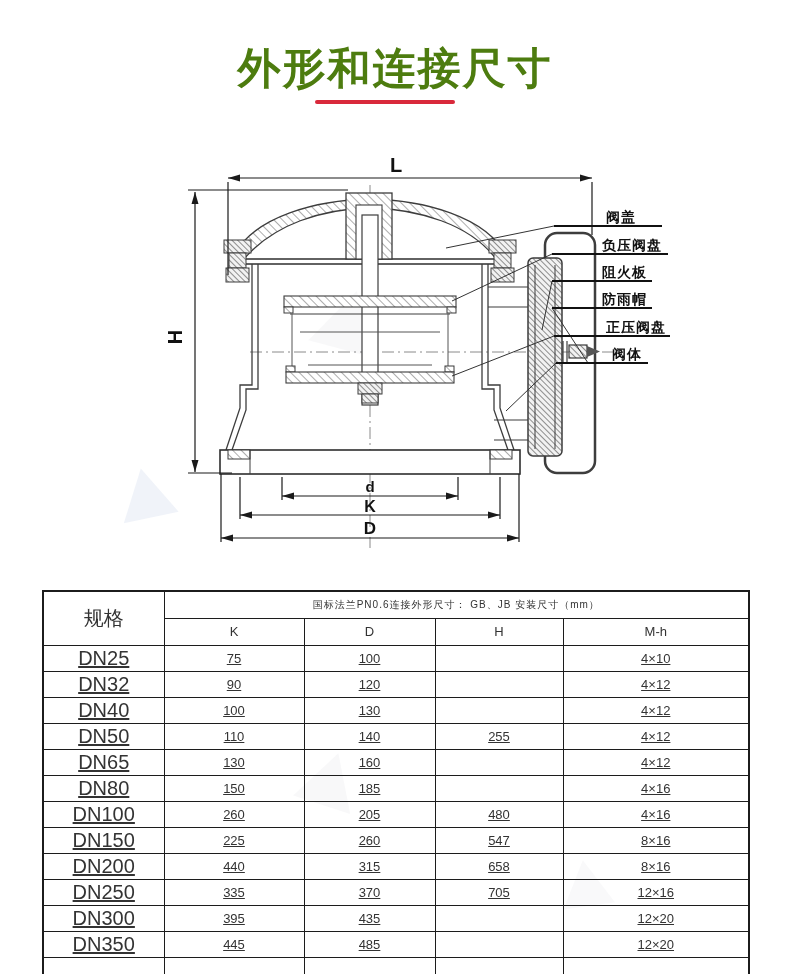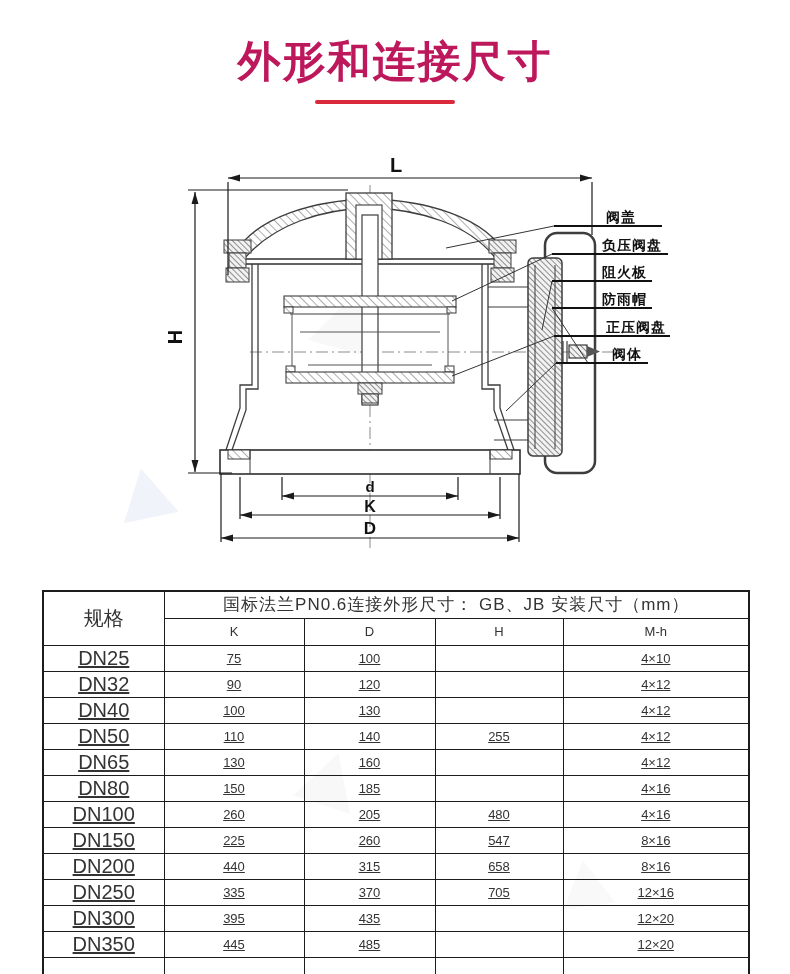--- a/index.html
+++ b/index.html
@@ -4,22 +4,22 @@
 <style>
   html,body{margin:0;padding:0;background:#888;}
   .page{
     position:relative; width:790px; height:974px; margin:0 auto;
     background:#ffffff; overflow:hidden;
     font-family:"Liberation Sans", sans-serif; color:#222;
   }
   
   .title-wrap{position:absolute; top:34px; left:0; width:790px; text-align:center;}
   .title{
-    font-size:43px; font-weight:900; letter-spacing:2px; color:#be185d;
-    margin:4px; line-height:1.1;
+    font-size:43px; font-weight:900; letter-spacing:2px; color:#4d7c0f;
+    margin:11px; line-height:1.1;
   }
   .title-underline{
     position:absolute; top:100px; left:315px; width:140px; height:4px;
     border-radius:2px;
   }
   
   .drawing{position:absolute; top:115px; left:0;}
   .drawing text{font-family:"Liberation Sans", sans-serif;}
   .dimtext{font-weight:bold; fill:#111;}
   .partlabel{font-weight:bold; font-size:14px; fill:#111; letter-spacing:1px;}
@@ -36,21 +36,21 @@
     font-size:13px; color:#333;
   }
   table.dims th, table.dims td{
     border:1px solid #1c1c1c; text-align:center; vertical-align:middle;
     padding:0; font-weight:normal; overflow:hidden; white-space:nowrap;
   }
   table.dims{border:2px solid #1c1c1c;}
   table.dims thead tr{height:27px;}
   table.dims tbody tr{height:26px;text-decoration:underline;}
   .spec-col{font-size:20px;}
-  .group-hdr{font-size:17px; letter-spacing:1px;margin-left:31px;}
+  .group-hdr{font-size:10px; letter-spacing:1px;margin-left:31px;}
 </style>
 </head>
 <body>
 
 <div class="page">
 
   <div class="wm wm1"></div>
   <div class="wm wm2"></div>
   <div class="wm wm3"></div>
   <div class="wm wm4"></div>

